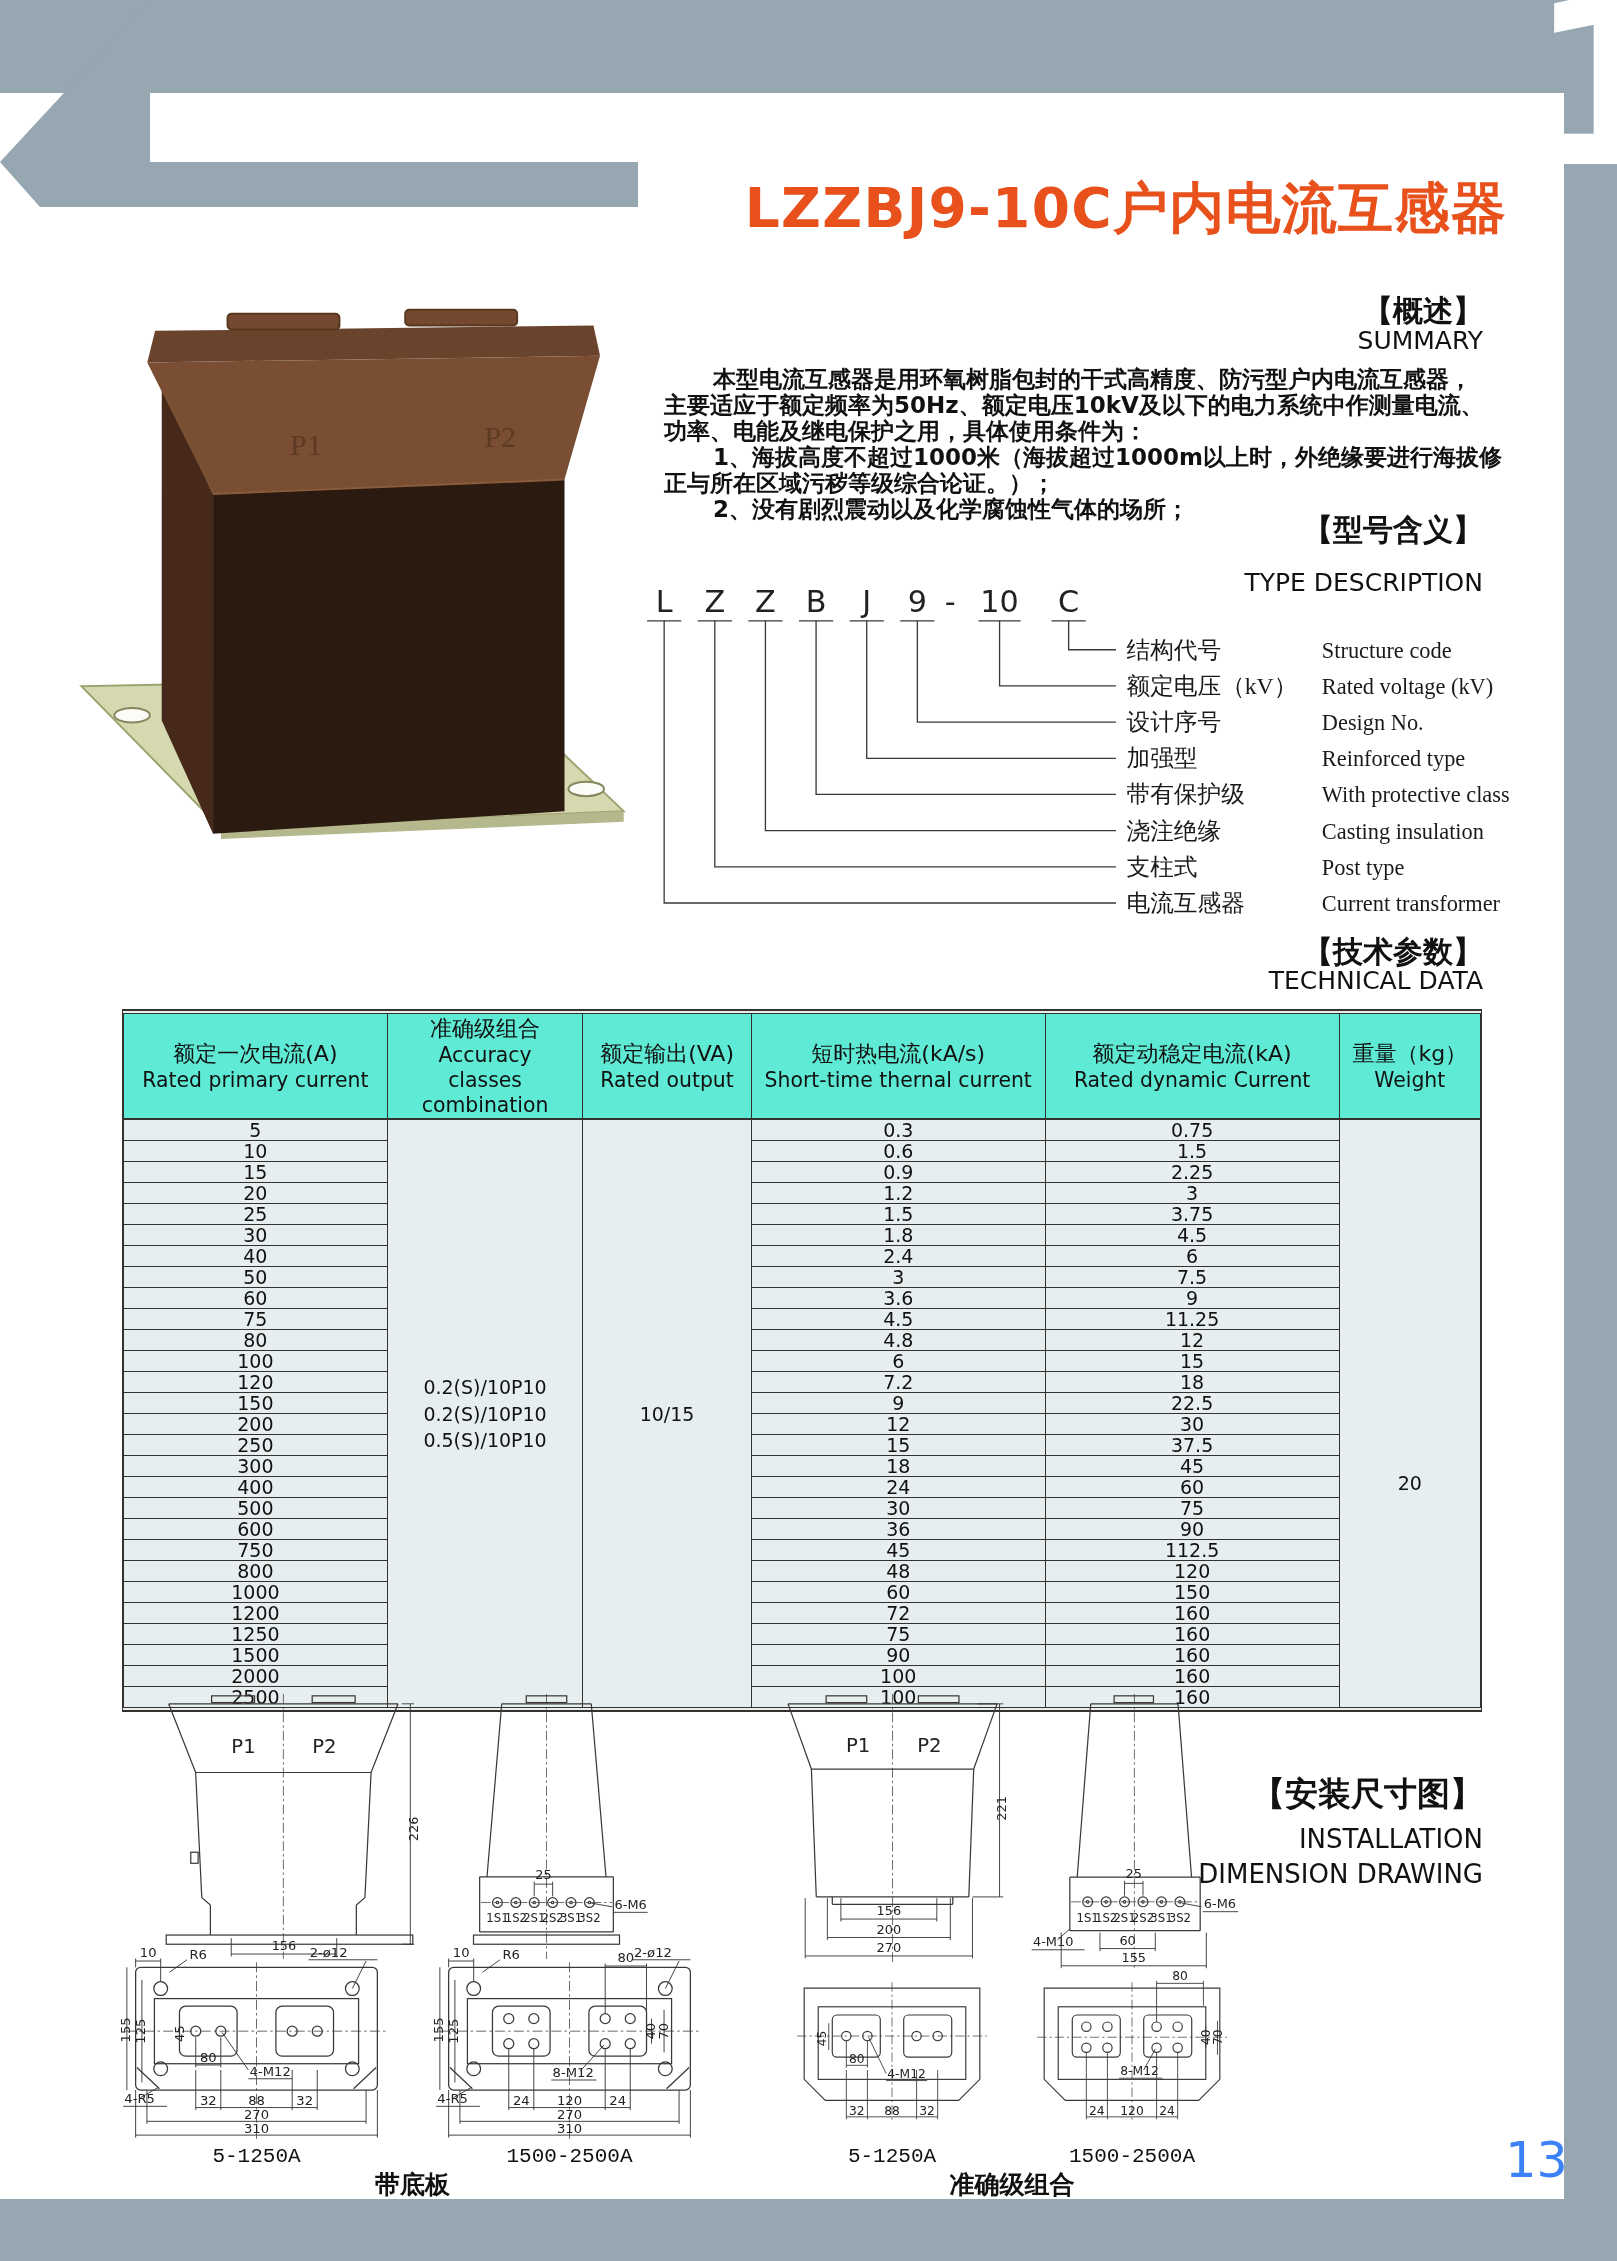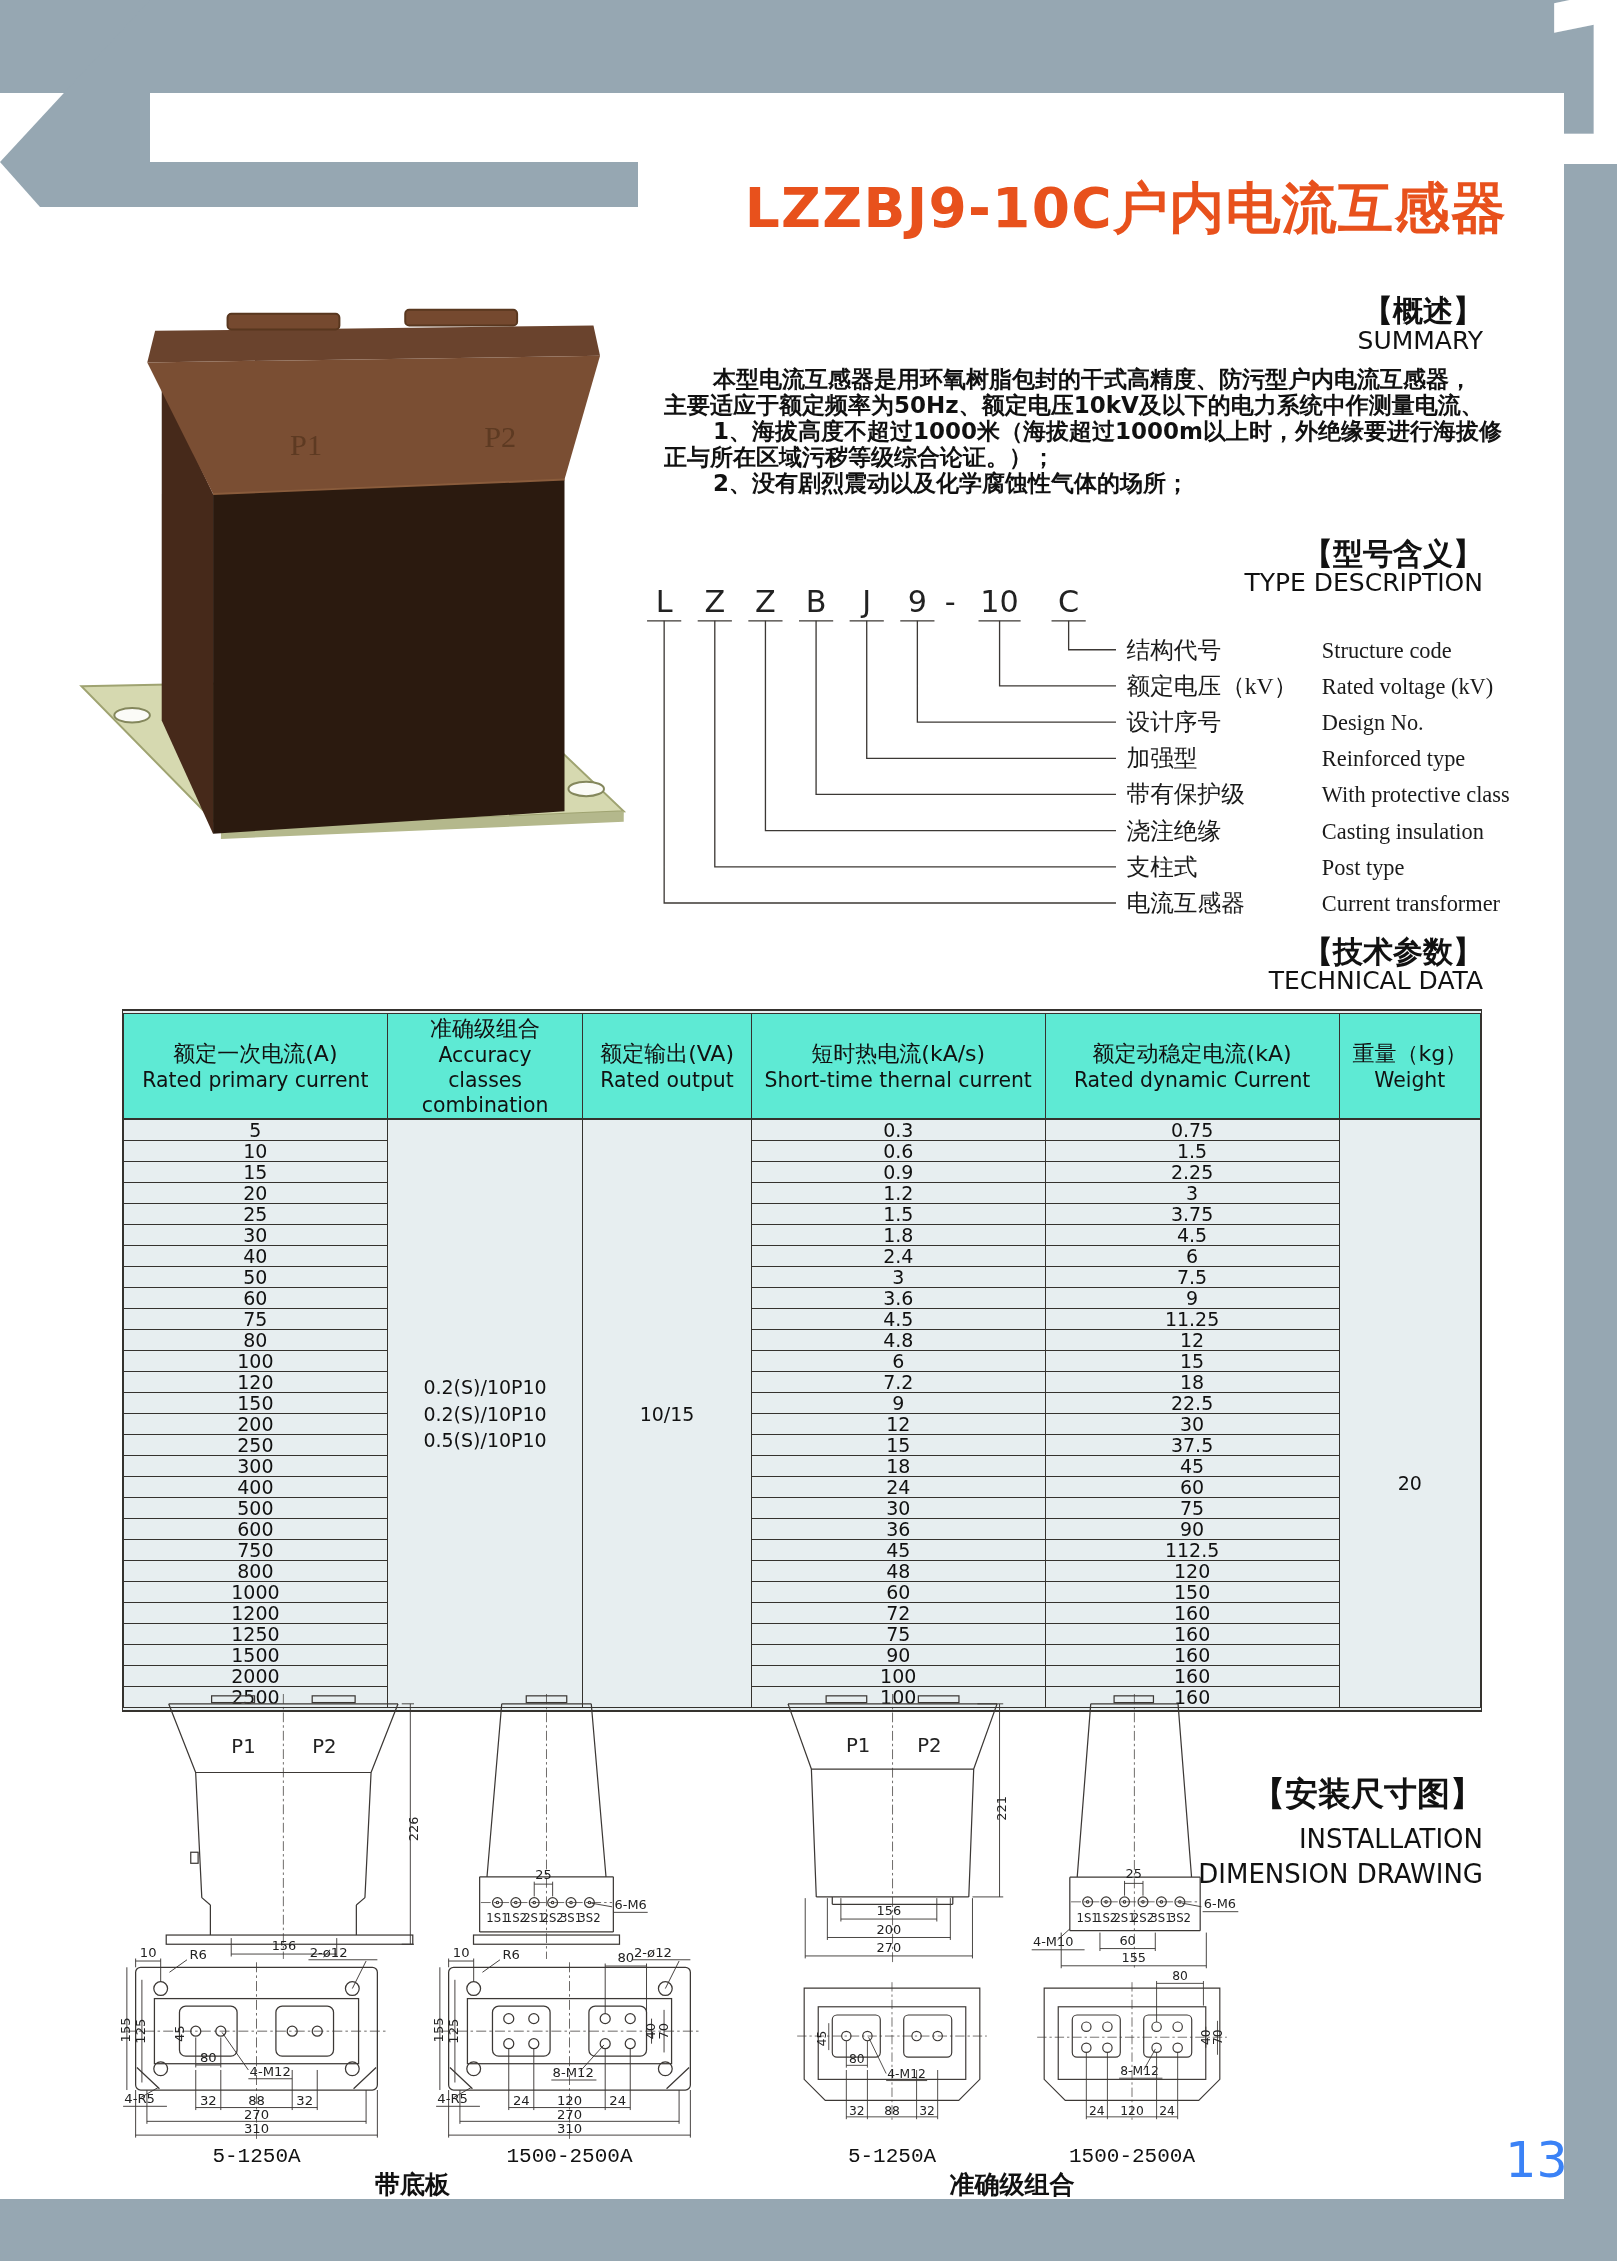--- a/index.html
+++ b/index.html
@@ -74,20 +74,21 @@
   <div id="chapter-one" class="abs">1</div>
   <div id="page-num" class="abs">13</div>
 
   <div id="doc-title" class="abs">LZZBJ9-10C户内电流互感器</div>
 
   <div class="sec" style="top:291px;"><span class="sec-cn">【概述】</span></div>
   <div class="sec" style="top:326px;"><span class="sec-en">SUMMARY</span></div>
   <div id="summary-text" class="abs">
     <div class="ln ind">本型电流互感器是用环氧树脂包封的干式高精度、防污型户内电流互感器，</div>
     <div class="ln">主要适应于额定频率为50Hz、额定电压10kV及以下的电力系统中作测量电流、</div>
+    <div class="ln">功率、电能及继电保护之用，具体使用条件为：</div>
     <div class="ln ind">1、海拔高度不超过1000米（海拔超过1000m以上时，外绝缘要进行海拔修</div>
     <div class="ln">正与所在区域污秽等级综合论证。）；</div>
     <div class="ln ind">2、没有剧烈震动以及化学腐蚀性气体的场所；</div>
   </div>
 
   <svg class="abs" style="left:63px;top:257px;" width="566" height="586" viewBox="0 0 860 890">
     <polygon points="28,652 640,640 852,842 240,868" fill="#d6d9b0" stroke="#9fa371" stroke-width="3"></polygon>
     <polygon points="240,868 852,842 852,858 240,884" fill="#b4b88c"></polygon>
     <ellipse cx="105" cy="696" rx="27" ry="11" fill="#fbfbf7" stroke="#84875c" stroke-width="3"></ellipse>
     <ellipse cx="585" cy="668" rx="27" ry="11" fill="#fbfbf7" stroke="#84875c" stroke-width="3"></ellipse>
@@ -97,21 +98,21 @@
     <polygon points="140,112 806,104 816,150 128,160" fill="#6a432d"></polygon>
     <rect x="250" y="86" width="170" height="24" rx="6" fill="#75492f" stroke="#58371f" stroke-width="3"></rect>
     <rect x="520" y="80" width="170" height="24" rx="6" fill="#75492f" stroke="#58371f" stroke-width="3"></rect>
     <polygon points="128,160 816,150 762,338 228,360" fill="#7a4e33"></polygon>
     <polygon points="228,360 762,338 762,842 228,876" fill="#2b1a0f"></polygon>
     <line x1="228" y1="360" x2="762" y2="338" stroke="#8a5c3c" stroke-width="3"></line>
     <text x="345" y="300" font-size="46" fill="#5d3a22" font-family="Liberation Serif,serif">P1</text>
     <text x="640" y="288" font-size="46" fill="#5d3a22" font-family="Liberation Serif,serif">P2</text>
   </svg>
 
-  <div class="sec" style="top:534px;margin-left:40px;"><span class="sec-cn">【型号含义】</span></div>
+  <div class="sec" style="top:510px;margin-left:40px;"><span class="sec-cn">【型号含义】</span></div>
   <div class="sec" style="top:568px;"><span class="sec-en">TYPE DESCRIPTION</span></div>
 
   <svg class="abs" style="left:641px;top:584px;" width="875" height="342" viewBox="0 0 1330 520">
     <g>
       <text class="code-letter" x="35" y="42" text-anchor="middle">L</text>
       <text class="code-letter" x="112" y="42" text-anchor="middle">Z</text>
       <text class="code-letter" x="189" y="42" text-anchor="middle">Z</text>
       <text class="code-letter" x="266" y="42" text-anchor="middle">B</text>
       <text class="code-letter" x="343" y="42" text-anchor="middle">J</text>
       <text class="code-letter" x="420" y="42" text-anchor="middle">9</text>

